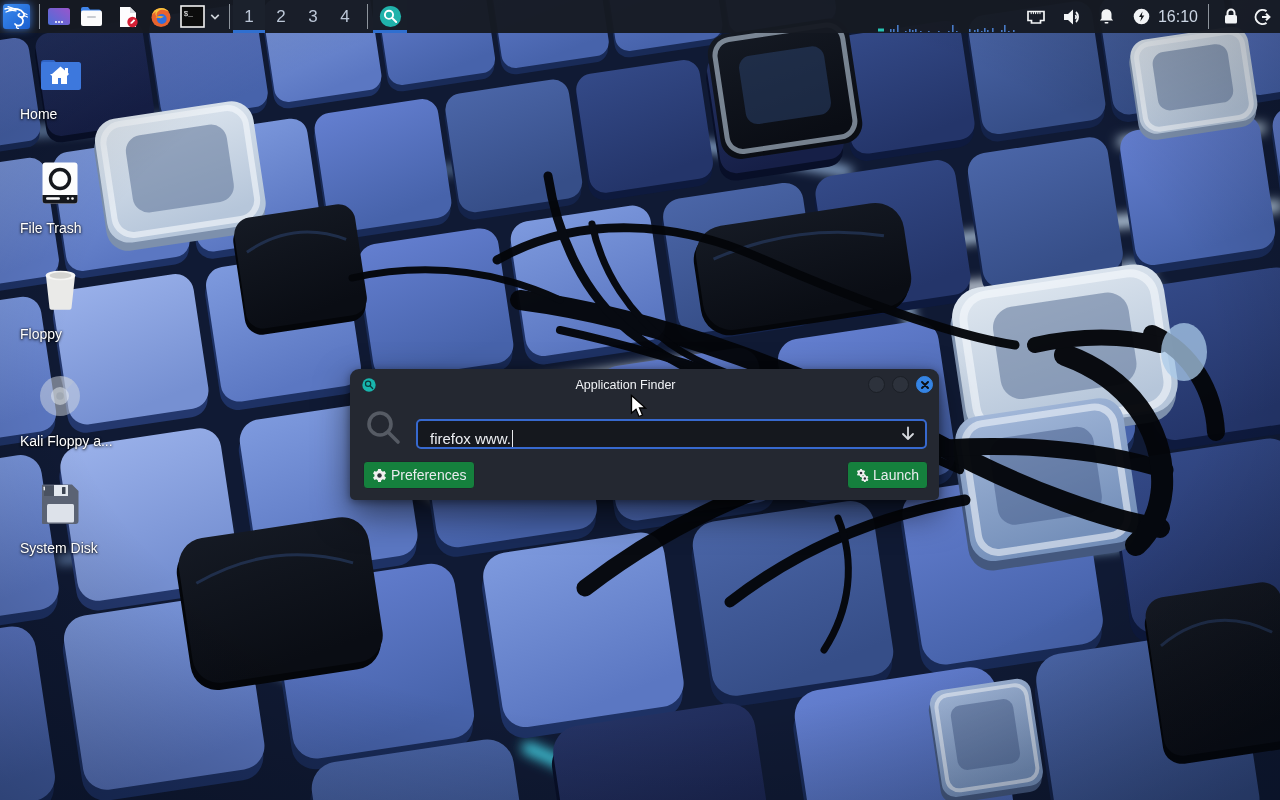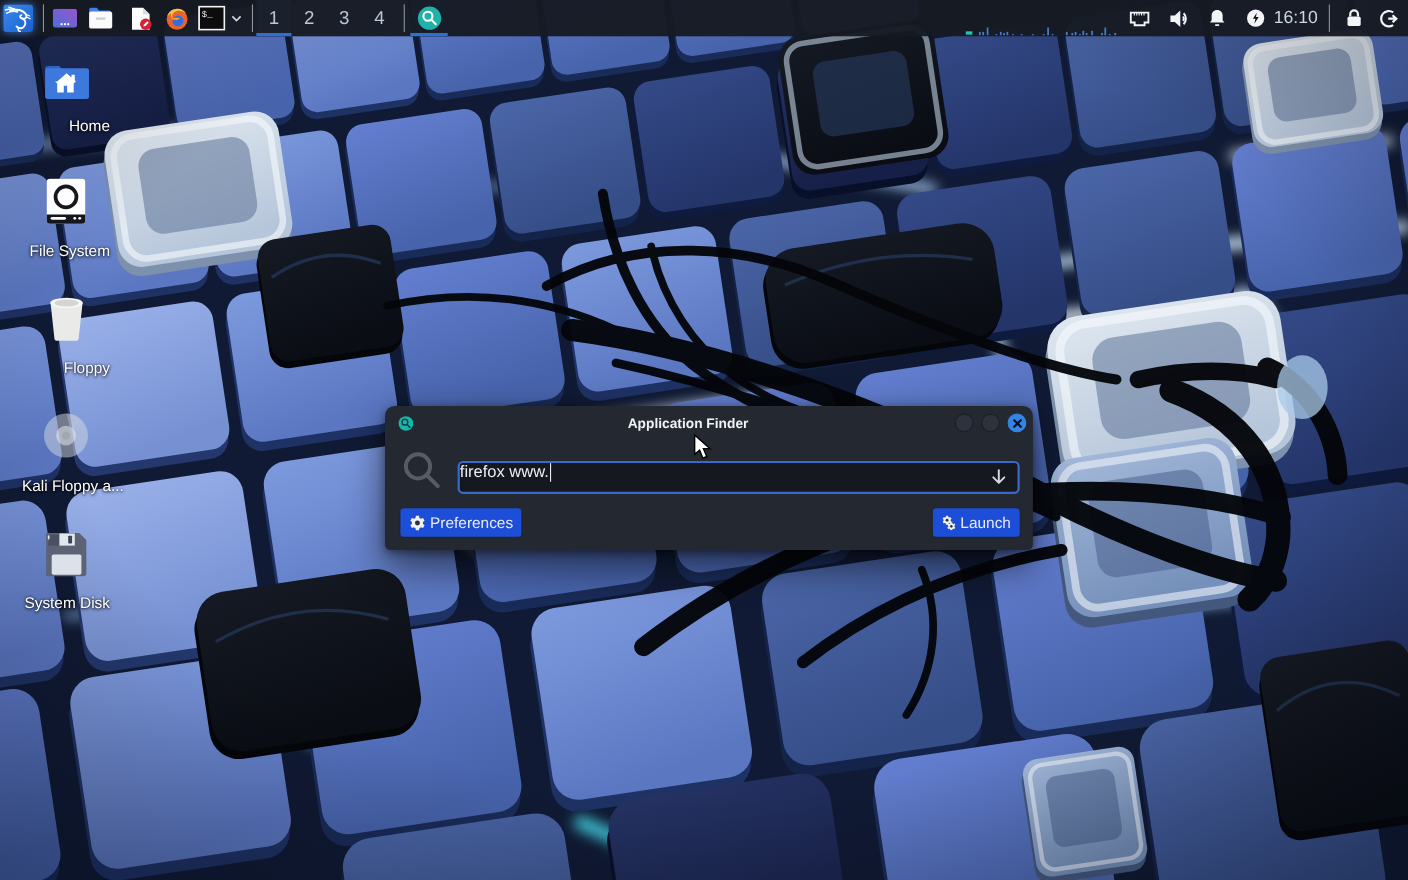--- a/index.html
+++ b/index.html
@@ -7,38 +7,38 @@
 .pl,.pr{display:flex;align-items:center;height:100%}
 #kali{margin:0 6px 0 3px;display:flex;align-items:center;filter:drop-shadow(0 0 4px rgba(70,140,255,0.8))}
 .sep{width:1px;height:25px;background:#8d949c;margin:0 3px}
 .ws{width:32px;height:33px;display:flex;align-items:center;justify-content:center;color:#bcc7d7;font-size:17px}
 .ws.act{background:#1b212c;border-bottom:3px solid #2f6fd0;padding-top:3px}
 #finderbtn{width:34px;height:33px;display:flex;align-items:center;justify-content:center;background:#181e29;border-bottom:3px solid #2f6fd0;padding-top:2px;margin-left:2px}
 #cpug{margin-right:0}
 .tray{margin:0}
 #clock{color:#ccd6e4;font-size:16px;margin-left:8px}
 .pr{padding-right:8px}
-.dico{position:absolute;left:20px;width:80px;text-align:right;z-index:10}
+.dico{position:absolute;left:20px;width:80px;text-align:left;z-index:10}
 .dico .ig{height:46px;display:flex;align-items:flex-end;justify-content:center}
 .dico .lab{margin-top:16px;color:#fff;font-size:14px;text-shadow:0 1px 3px rgba(0,0,0,0.9),0 0 2px rgba(0,0,0,0.7);white-space:nowrap}
 #dlg{position:absolute;left:350px;top:369px;width:589px;height:131px;background:#242831;border-radius:9px 9px 5px 5px;box-shadow:0 14px 34px rgba(0,0,0,0.55),0 2px 8px rgba(0,0,0,0.4);z-index:60}
 .tbar{height:31px;display:flex;align-items:center;padding:0 8px;position:relative}
 .ticon{margin-left:4px}
-.ttl{position:absolute;left:0;right:38px;text-align:center;color:#f0f2f5;font-weight:bold;font-size:12.5px}
+.ttl{position:absolute;left:0;right:38px;text-align:center;color:#f0f2f5;font-weight:normal;font-size:12.5px}
 .wbtns{position:absolute;right:6px;top:0;height:31px;display:flex;align-items:center;gap:7px}
 .wb{width:17px;height:17px;border-radius:50%;background:#2d323c;border:1px solid #1b1f26;display:flex;align-items:center;justify-content:center}
 .wb.close{background:#3584e4;border-color:#3584e4}
 .body{position:relative;height:100px}
 .bigmag{position:absolute;left:13px;top:7px}
-.entry{position:absolute;left:66px;top:19px;width:511px;height:30px;background:#15181e;border:2px solid #3769cf;border-radius:5px;display:flex;align-items:flex-start;padding-left:0}
+.entry{position:absolute;left:66px;top:19px;width:511px;height:30px;background:#15181e;border:2px solid #3769cf;border-radius:5px;display:flex;align-items:flex-end;padding-left:12px}
 .etxt{color:#eceef2;font-size:15px}
 .caret{width:1px;height:17px;background:#e8eaee;margin-left:1px}
 .darr{position:absolute;right:8px;top:4px}
 .brow{position:absolute;left:13px;right:11px;top:61px;display:flex;justify-content:space-between}
-.btn{height:28px;background:#1d4ed8;border:1px solid #20242b;border-radius:4px;color:#e9ebee;font-size:14px;display:flex;align-items:center;padding:0 8px}
+.btn{height:28px;background:#15803d;border:1px solid #20242b;border-radius:4px;color:#e9ebee;font-size:14px;display:flex;align-items:center;padding:0 8px}
 #cursor{position:absolute;z-index:100}
 </style></head>
 <body>
 <svg id="wall" width="1280" height="800" viewBox="0 0 1280 800">
 <defs>
 <linearGradient id="gL" x1="0" y1="0" x2="0.25" y2="1">
         <stop offset="0" stop-color="#9ab1ea"></stop>
         <stop offset="1" stop-color="#7690d2"></stop>
       </linearGradient>
 <linearGradient id="gML" x1="0" y1="0" x2="0.25" y2="1">
@@ -530,21 +530,21 @@
     <div class="ig">
       <svg width="36" height="42" viewBox="0 0 36 42">
         <rect x="0.5" y="0.5" width="35" height="41" rx="3" fill="#fdfdfd"></rect>
         <path d="M0.5,33 h35 v5.5 a3,3 0 0 1 -3,3 h-29 a3,3 0 0 1 -3,-3 z" fill="#15171c"></path>
         <circle cx="18" cy="17" r="9.5" fill="none" stroke="#15171c" stroke-width="3.4"></circle>
         <rect x="4" y="35.2" width="14" height="2.6" rx="1.3" fill="#fdfdfd"></rect>
         <circle cx="26" cy="36.5" r="1.3" fill="#fdfdfd"></circle>
         <circle cx="30.5" cy="36.5" r="1.3" fill="#fdfdfd"></circle>
       </svg>
     </div>
-    <div class="lab">File System</div>
+    <div class="lab">File Trash</div>
   </div>
 <div class="dico" style="top:264px">
     <div class="ig">
       <svg width="37" height="40" viewBox="0 0 37 40">
         <path d="M4,6 L7.5,38 a2,2 0 0 0 2,1.8 h18 a2,2 0 0 0 2,-1.8 L33,6 z" fill="#eaeae8"></path>
         <ellipse cx="18.5" cy="5.5" rx="14.8" ry="4.8" fill="#f6f6f4"></ellipse>
         <ellipse cx="18.5" cy="5.5" rx="11" ry="3.2" fill="#d4d4d1"></ellipse>
       </svg>
     </div>
     <div class="lab">Floppy</div>

